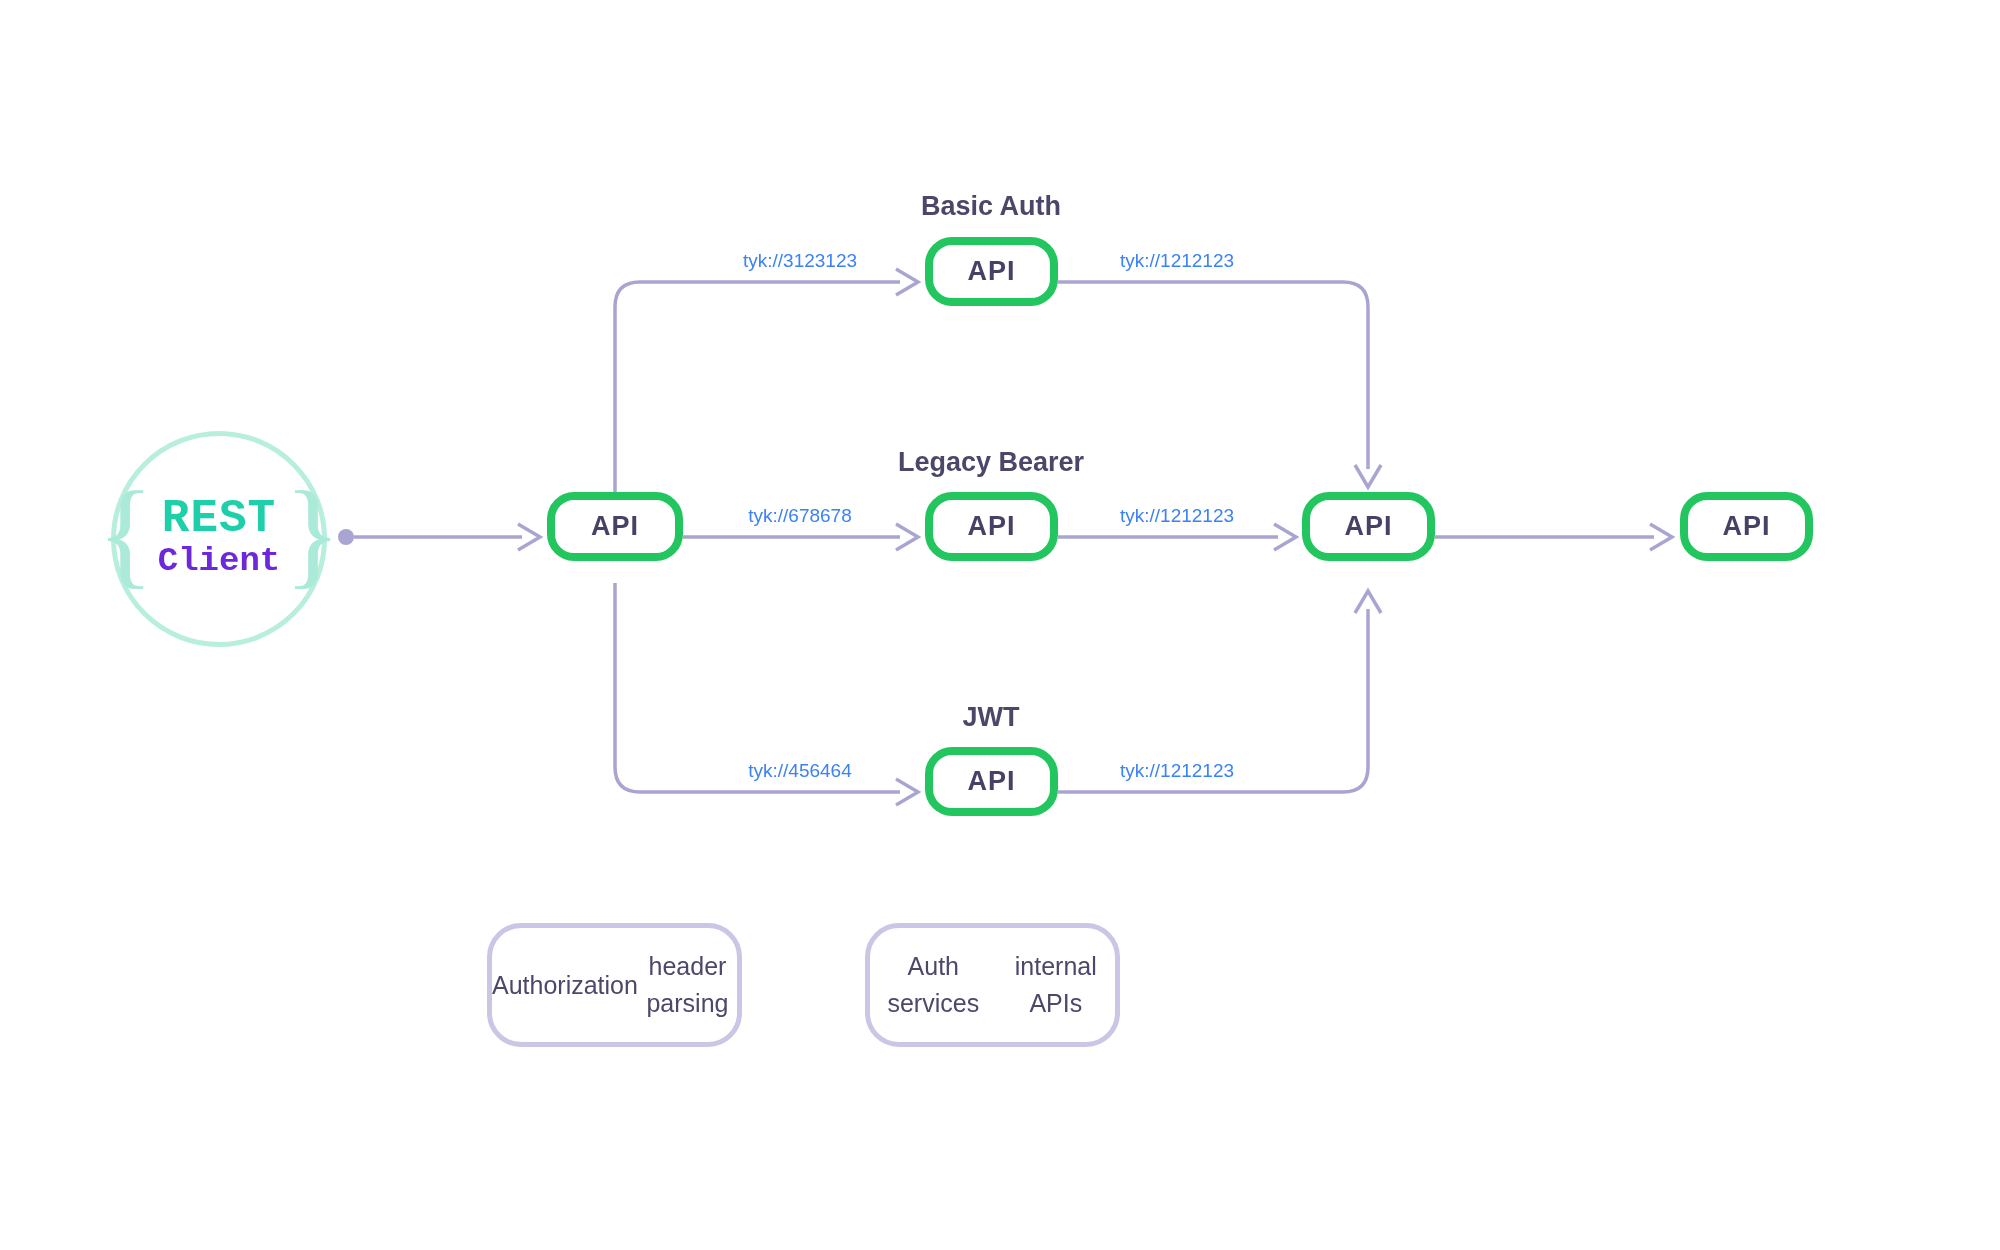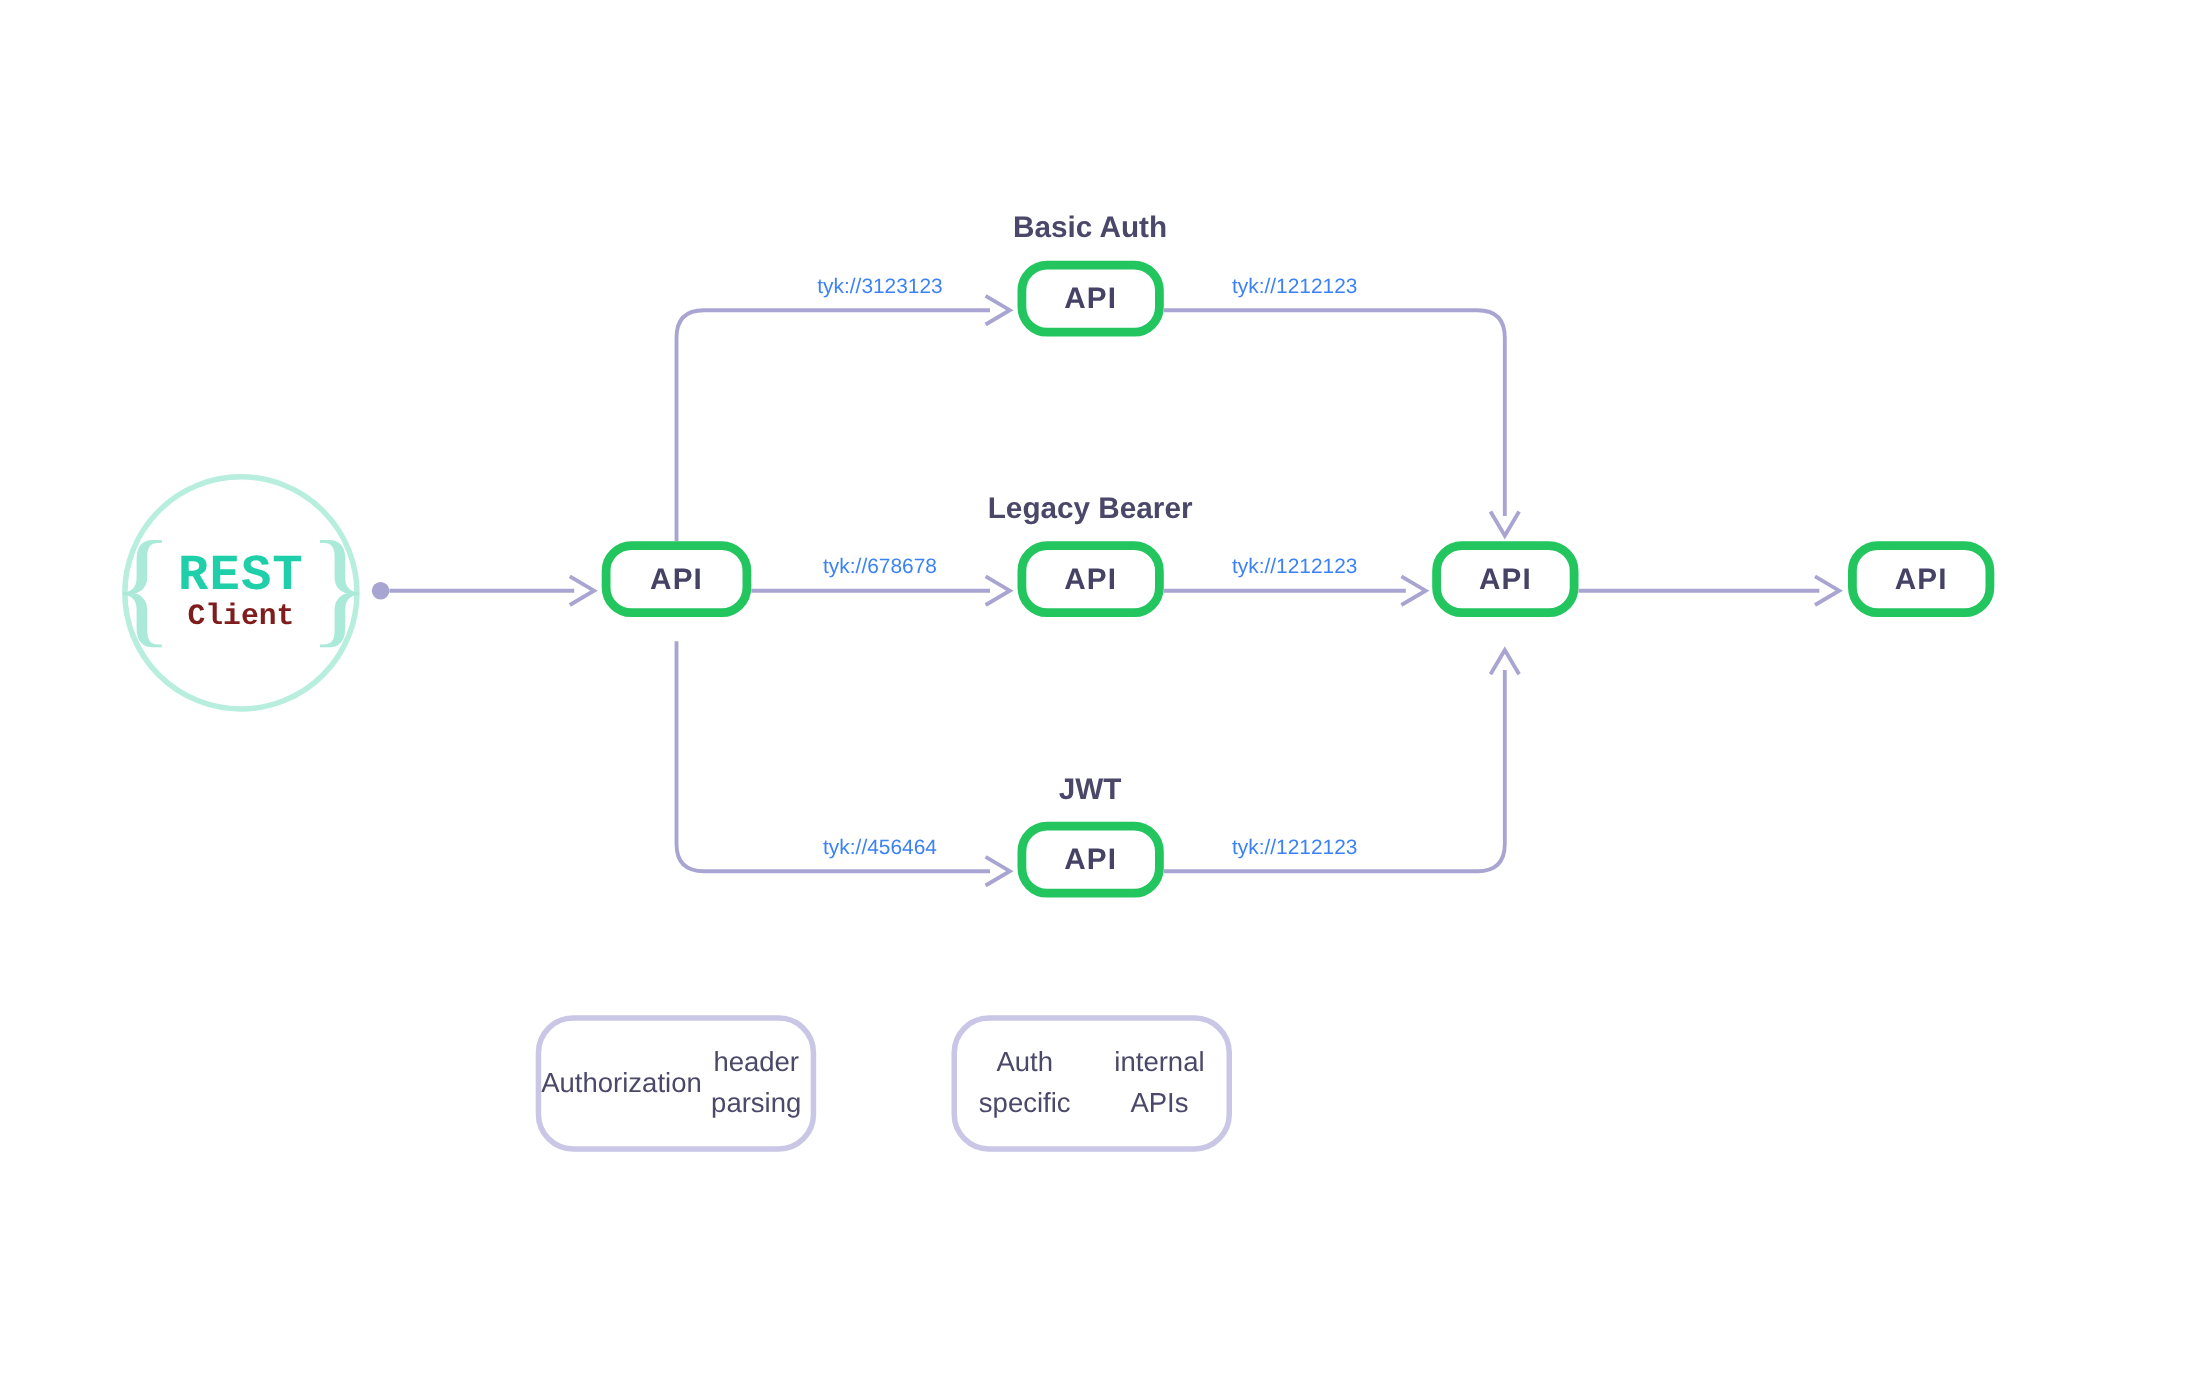--- a/index.html
+++ b/index.html
@@ -51,21 +51,21 @@
     font-size:118px; line-height:1; color:#abe9d8; font-weight:400;
     margin-top:-10px; user-select:none;
   }
   .client-text { text-align:center; padding:0 4px; }
   .client-rest {
     font-family:"Liberation Mono","DejaVu Sans Mono",monospace;
     font-size:46px; font-weight:700; color:#1fcfa9; line-height:1; letter-spacing:1px;
   }
   .client-sub {
     font-family:"Liberation Mono","DejaVu Sans Mono",monospace;
-    font-size:27px; font-weight:700; color:#7f1d1d; line-height:1.15;
+    font-size:34px; font-weight:700; color:#6d28d9; line-height:1.15;
   }
 </style>
 </head>
 <body>
 
 <div class="stage">
 
   <svg class="wires" viewBox="0 0 2000 1250">
     <circle cx="346" cy="537" r="8" fill="#a9a5d2" stroke="none"></circle>
 
@@ -131,17 +131,17 @@
   <div class="edge-label" style="left:800px;  top:505px;text-align:center;">tyk://678678</div>
   <div class="edge-label" style="left:1177px; top:505px;">tyk://1212123</div>
   <div class="edge-label" style="left:800px;  top:760px;">tyk://456464</div>
   <div class="edge-label" style="left:1177px; top:760px;">tyk://1212123</div>
 
   <div class="caption" style="left:487px;">
     <span>Authorization</span>
     <span>header parsing</span>
   </div>
   <div class="caption" style="left:865px;">
-    <span>Auth specific</span>
+    <span>Auth services</span>
     <span>internal APIs</span>
   </div>
 
 </div>
 
 </body></html>

